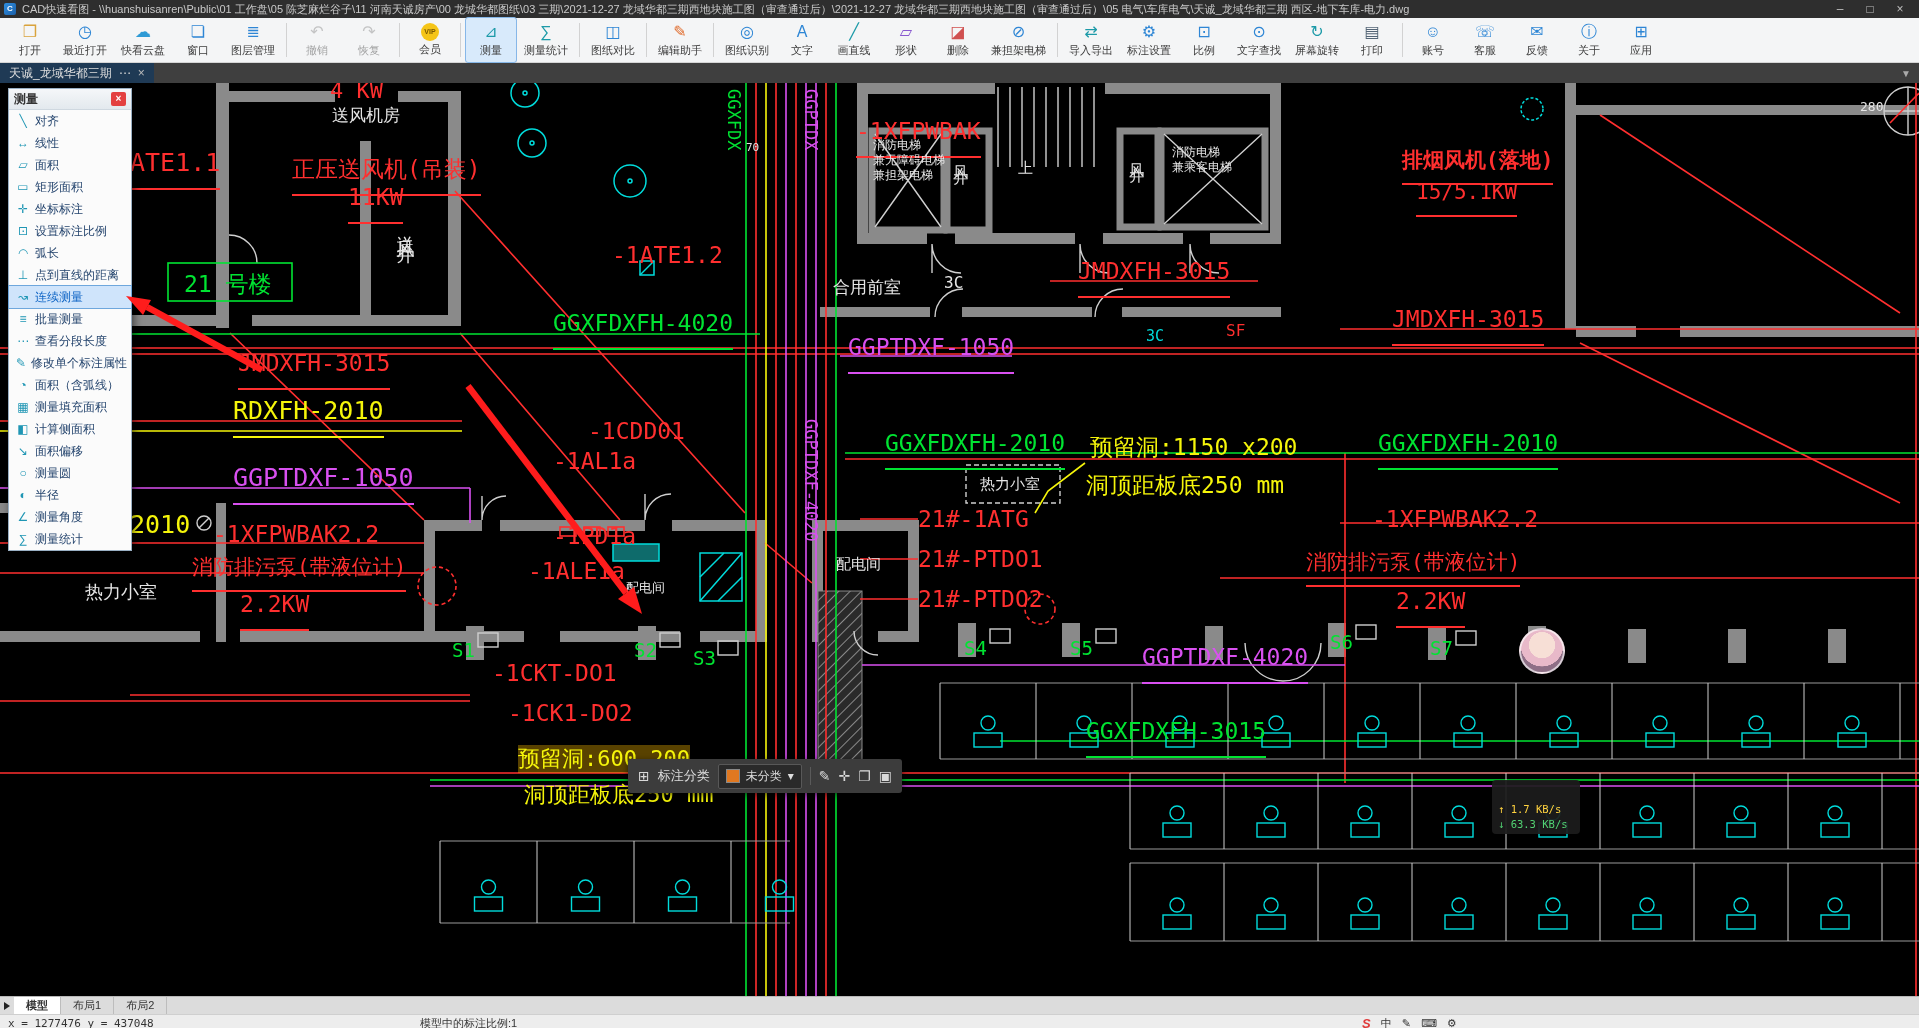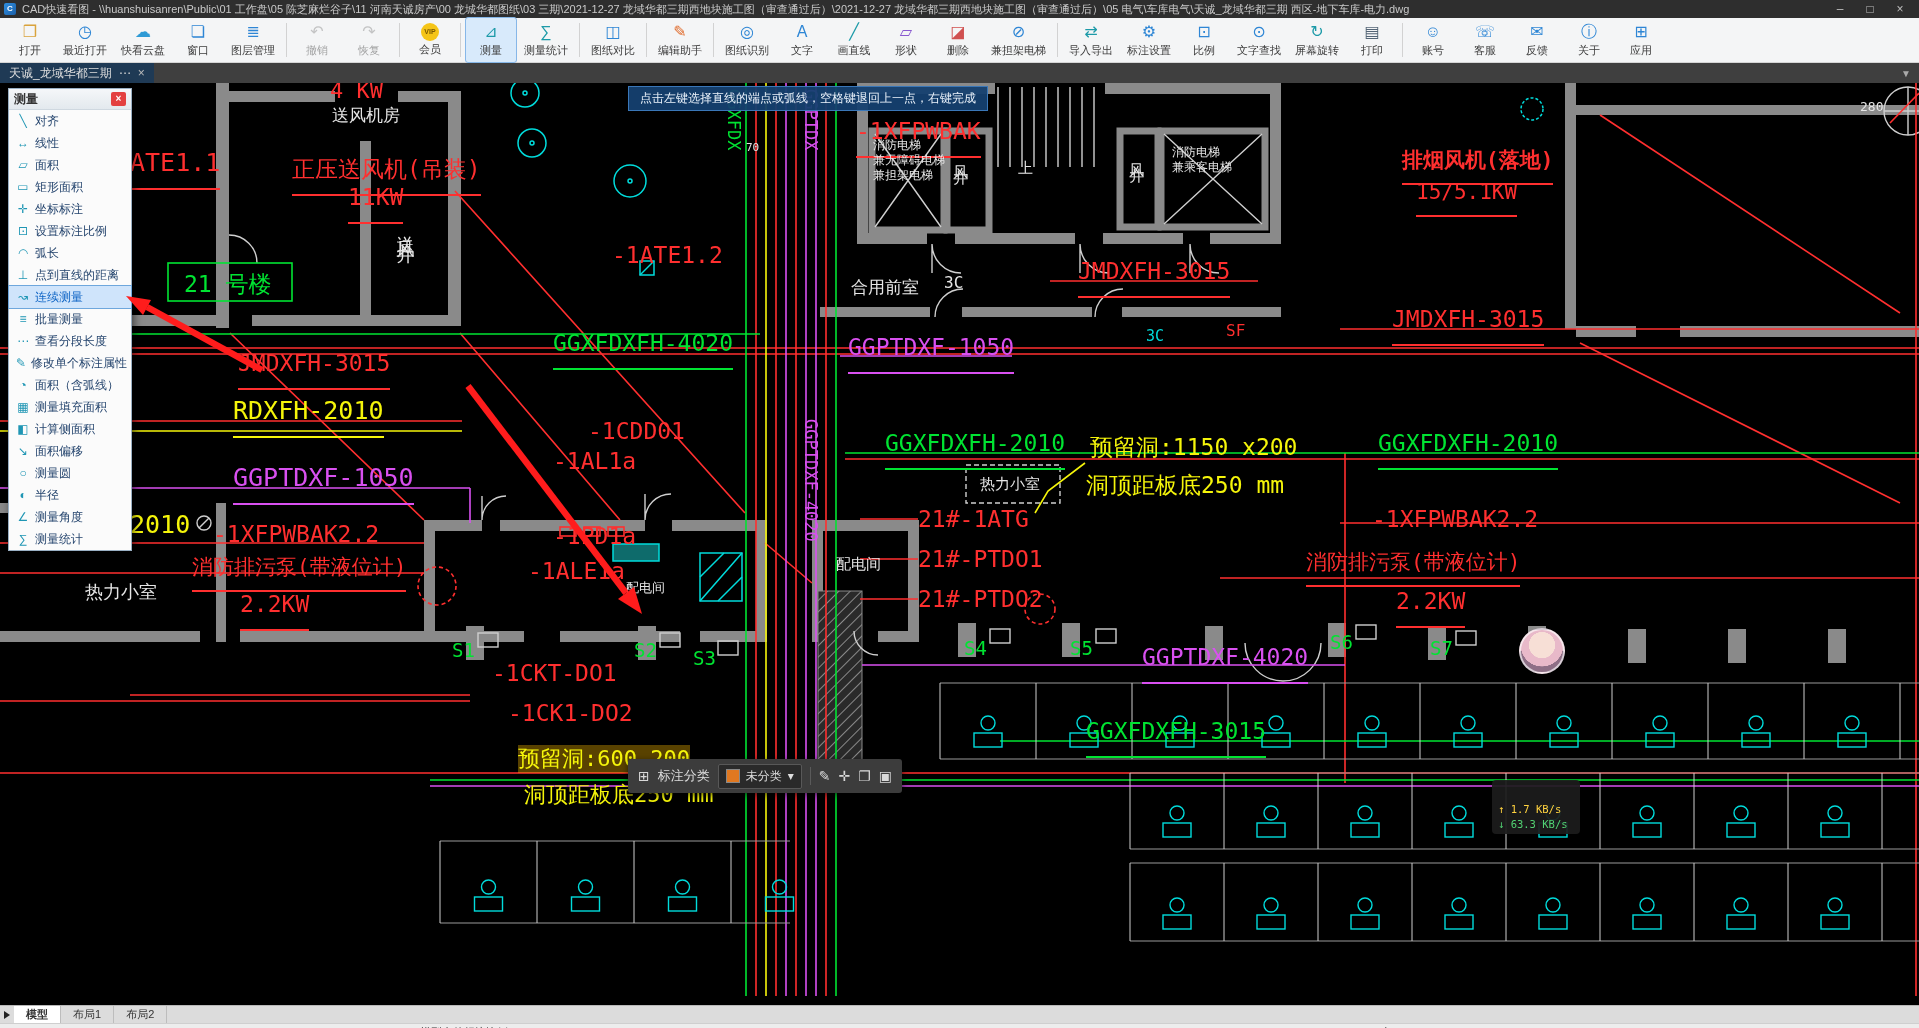--- a/index.html
+++ b/index.html
@@ -58,21 +58,21 @@
   .measure-panel{position:absolute;left:8px;top:88px;width:122px;background:#fbfbfb;border:1px solid #9ab0c4;
     box-shadow:2px 3px 8px rgba(0,0,0,.55);z-index:40;}
   .mp-title{height:20px;background:linear-gradient(#f5f7f9,#e3e9ee);border-bottom:1px solid #cfd8e0;
     display:flex;align-items:center;padding:0 5px;font-size:12px;font-weight:bold;color:#333;}
   .mp-close{margin-left:auto;width:15px;height:14px;background:#e34040;color:#fff;font-size:10px;line-height:14px;
     text-align:center;border-radius:2px;}
   .p-item{height:22px;display:flex;align-items:center;gap:5px;padding:0 7px;font-size:12px;color:#25456e;white-space:nowrap;}
   .p-item.active{background:#cfe4fb;outline:1px solid #6ea7dd;color:#0b62c4;}
   .p-icon{width:14px;text-align:center;color:#1f96b4;font-size:12px;}
   
-  .sheetbar{height:17px;background:#dcdcdc;border-top:1px solid #b8b8b8;display:flex;align-items:stretch;font-size:11px;color:#333;margin-top:9px;}
+  .sheetbar{height:17px;background:#dcdcdc;border-top:1px solid #b8b8b8;display:flex;align-items:stretch;font-size:11px;color:#333;}
   .sheet-nav{width:14px;display:flex;align-items:center;justify-content:center;}
   .sheet-nav i{width:0;height:0;border-top:4px solid transparent;border-bottom:4px solid transparent;border-left:6px solid #222;}
   .sheet-tab{padding:0 12px;display:flex;align-items:center;border-right:1px solid #bdbdbd;}
   .sheet-tab.active{background:#fff;font-weight:bold;}
   .statusbar{height:16px;background:#ededed;border-top:1px solid #cfcfcf;display:flex;align-items:center;
     font-size:11px;color:#333;position:relative;}
   .sb-coords{padding-left:8px;font-family:"DejaVu Sans Mono",monospace;}
   .sb-scale{position:absolute;left:420px;}
   .ime{position:absolute;left:1362px;display:flex;gap:10px;align-items:center;font-size:11px;}
   .ime .s-logo{color:#e03a3a;font-weight:bold;font-style:italic;font-size:13px;}
@@ -470,21 +470,21 @@
       <div class="cad-label v" style="left: 394px; top: 138px; color: rgb(230, 230, 230); font-size: 18px;">送风井</div>
       <div class="cad-label u" style="left: 238px; top: 266px; color: rgb(255, 47, 47); font-size: 23px;">JMDXFH-3015</div>
       <div class="cad-label u" style="left: 233px; top: 312px; color: rgb(245, 245, 10); font-size: 25px;">RDXFH-2010</div>
       <div class="cad-label u" style="left: 233px; top: 379px; color: rgb(217, 80, 240); font-size: 25px;">GGPTDXF-1050</div>
       <div class="cad-label" style="left: 130px; top: 426px; color: rgb(245, 245, 10); font-size: 25px;">2010</div>
       <div class="cad-label" style="left: 213px; top: 437px; color: rgb(255, 47, 47); font-size: 23px;">-1XFPWBAK2.2</div>
       <div class="cad-label u" style="left: 192px; top: 471px; color: rgb(255, 47, 47); font-size: 21px;">消防排污泵(带液位计)</div>
       <div class="cad-label u" style="left: 240px; top: 507px; color: rgb(255, 47, 47); font-size: 23px;">2.2KW</div>
       <div class="cad-label" style="left: 85px; top: 498px; color: rgb(230, 230, 230); font-size: 18px;">热力小室</div>
       <div class="cad-label" style="left: 612px; top: 158px; color: rgb(255, 47, 47); font-size: 23px;">-1ATE1.2</div>
-      <div class="cad-label u" style="left: 553px; top: 226px; color: rgb(0, 228, 50); font-size: 23px; margin-top: 20px;">GGXFDXFH-4020</div>
+      <div class="cad-label u" style="left: 553px; top: 226px; color: rgb(0, 228, 50); font-size: 23px;">GGXFDXFH-4020</div>
       <div class="cad-label" style="left: 588px; top: 334px; color: rgb(255, 47, 47); font-size: 23px;">-1CDD01</div>
       <div class="cad-label" style="left: 553px; top: 364px; color: rgb(255, 47, 47); font-size: 23px;">-1AL1a</div>
       <div class="cad-label" style="left: 553px; top: 439px; color: rgb(255, 47, 47); font-size: 23px;">-1PD1a</div>
       <div class="cad-label" style="left: 528px; top: 474px; color: rgb(255, 47, 47); font-size: 23px;">-1ALE1a</div>
       <div class="cad-label" style="left: 626px; top: 497px; color: rgb(230, 230, 230); font-size: 13px;">配电间</div>
       <div class="cad-label" style="left: 492px; top: 576px; color: rgb(255, 47, 47); font-size: 23px;">-1CKT-DO1</div>
       <div class="cad-label" style="left: 508px; top: 616px; color: rgb(255, 47, 47); font-size: 23px;">-1CK1-DO2</div>
       <div class="cad-label hl" style="left: 518px; top: 662px; color: rgb(245, 245, 10); font-size: 22px;">预留洞:600  200</div>
       <div class="cad-label" style="left: 524px; top: 698px; color: rgb(245, 245, 10); font-size: 22px;">洞顶距板底250 mm</div>
       <div class="cad-label" style="left: 452px; top: 556px; color: rgb(0, 228, 50); font-size: 19px;">S1</div>
@@ -495,21 +495,21 @@
       <div class="cad-label r90" style="left: 821px; top: 336px; color: rgb(217, 80, 240); font-size: 17px;">GGPTDXF-4020</div>
       <div class="cad-label u" style="left: 856px; top: 34px; color: rgb(255, 47, 47); font-size: 23px;">-1XFPWBAK</div>
       <div class="cad-label" style="left: 873px; top: 55px; color: rgb(230, 230, 230); font-size: 12px;">消防电梯
 兼无障碍电梯
 兼担架电梯</div>
       <div class="cad-label v" style="left: 951px; top: 70px; color: rgb(230, 230, 230); font-size: 15px;">风井</div>
       <div class="cad-label" style="left: 1018px; top: 76px; color: rgb(230, 230, 230); font-size: 15px;">上</div>
       <div class="cad-label v" style="left: 1127px; top: 68px; color: rgb(230, 230, 230); font-size: 15px;">风井</div>
       <div class="cad-label" style="left: 1172px; top: 62px; color: rgb(230, 230, 230); font-size: 12px;">消防电梯
 兼乘客电梯</div>
-      <div class="cad-label" style="left: 833px; top: 194px; color: rgb(230, 230, 230); font-size: 17px; margin-left: 18px;">合用前室</div>
+      <div class="cad-label" style="left: 833px; top: 194px; color: rgb(230, 230, 230); font-size: 17px;">合用前室</div>
       <div class="cad-label" style="left: 944px; top: 190px; color: rgb(230, 230, 230); font-size: 16px;">3C</div>
       <div class="cad-label u" style="left: 848px; top: 250px; color: rgb(217, 80, 240); font-size: 23px;">GGPTDXF-1050</div>
       <div class="cad-label u" style="left: 1078px; top: 174px; color: rgb(255, 47, 47); font-size: 23px;">JMDXFH-3015</div>
       <div class="cad-label" style="left: 1146px; top: 244px; color: rgb(0, 220, 220); font-size: 15px;">3C</div>
       <div class="cad-label" style="left: 1226px; top: 238px; color: rgb(255, 47, 47); font-size: 16px;">SF</div>
       <div class="cad-label u" style="left: 1392px; top: 222px; color: rgb(255, 47, 47); font-size: 23px;">JMDXFH-3015</div>
       <div class="cad-label u" style="left: 1402px; top: 64px; color: rgb(255, 47, 47); font-size: 21px; font-weight: bold;">排烟风机(落地)</div>
       <div class="cad-label u" style="left: 1416px; top: 96px; color: rgb(255, 47, 47); font-size: 21px;">15/5.1KW</div>
       <div class="cad-label u" style="left: 885px; top: 346px; color: rgb(0, 228, 50); font-size: 23px;">GGXFDXFH-2010</div>
       <div class="cad-label u" style="left: 1378px; top: 346px; color: rgb(0, 228, 50); font-size: 23px;">GGXFDXFH-2010</div>
@@ -526,21 +526,20 @@
       <div class="cad-label u" style="left: 1142px; top: 560px; color: rgb(217, 80, 240); font-size: 23px;">GGPTDXF-4020</div>
       <div class="cad-label" style="left: 964px; top: 554px; color: rgb(0, 228, 50); font-size: 19px;">S4</div>
       <div class="cad-label" style="left: 1070px; top: 554px; color: rgb(0, 228, 50); font-size: 19px;">S5</div>
       <div class="cad-label" style="left: 1330px; top: 548px; color: rgb(0, 228, 50); font-size: 19px;">S6</div>
       <div class="cad-label" style="left: 1430px; top: 554px; color: rgb(0, 228, 50); font-size: 19px;">S7</div>
       <div class="cad-label u" style="left: 1086px; top: 634px; color: rgb(0, 228, 50); font-size: 23px;">GGXFDXFH-3015</div>
       <div class="cad-label" style="left: 1860px; top: 16px; color: rgb(230, 230, 230); font-size: 13px;">280</div>
       <div class="cad-label" style="left: 746px; top: 58px; color: rgb(230, 230, 230); font-size: 11px;">70</div>
     </div>
 
-  <div class="cad-tooltip">点击左键选择直线的端点或弧线，空格键退回上一点，右键完成</div>
 
   <div class="classify-bar">
     <span class="cb-icon">⊞</span>
     <span>标注分类</span>
     <div class="cb-dropdown">
       <span class="cb-swatch"></span>
       <span>未分类</span>
       <span>▾</span>
     </div>
     <span class="cb-sep"></span>

